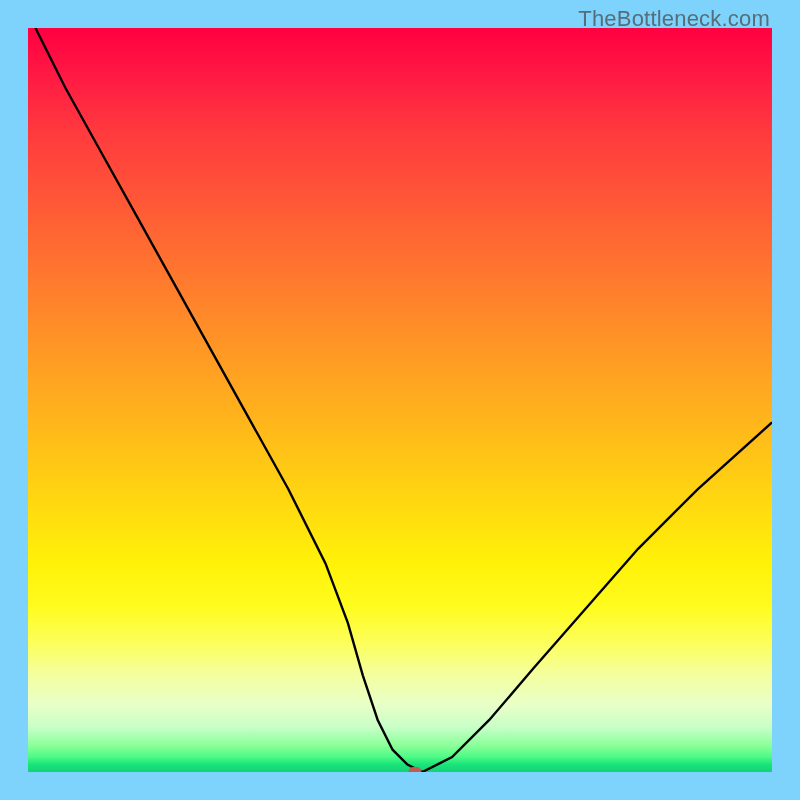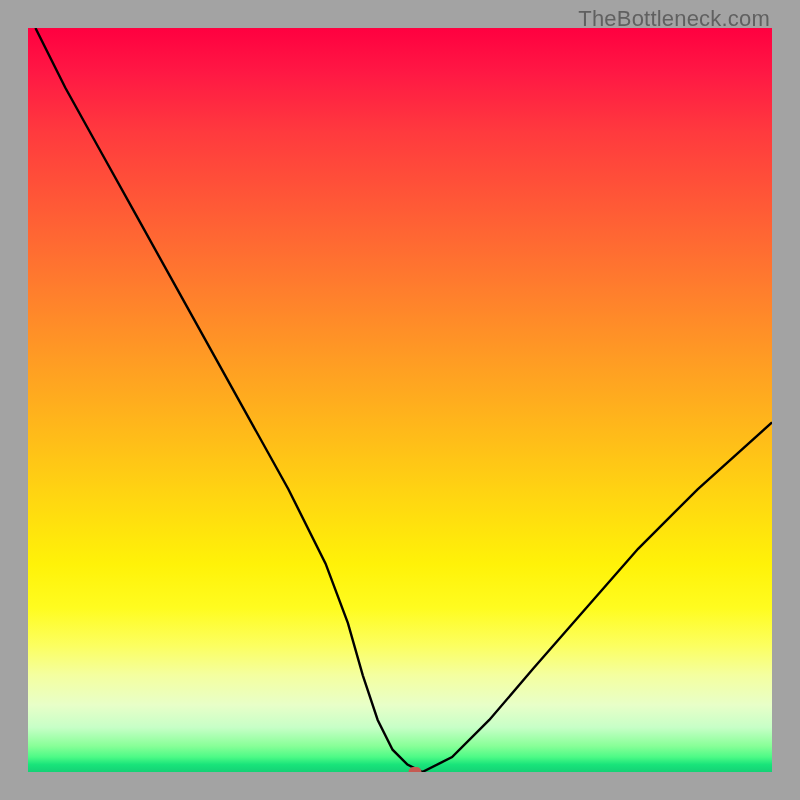--- a/index.html
+++ b/index.html
@@ -1,20 +1,20 @@
 <!DOCTYPE html>
 <html><head>
 <meta charset="utf-8">
 <style>
   * { margin: 0; padding: 0; box-sizing: border-box; }
   html, body { width: 800px; height: 800px; overflow: hidden; background: #000; }
   .frame {
     width: 800px;
     height: 800px;
-    background: #a3a3a3;
+    background: #7dd3fc;
     position: relative;
   }
   .plot-area {
     position: absolute;
     left: 28px;
     top: 28px;
     width: 744px;
     height: 744px;
     overflow: hidden;
   }

